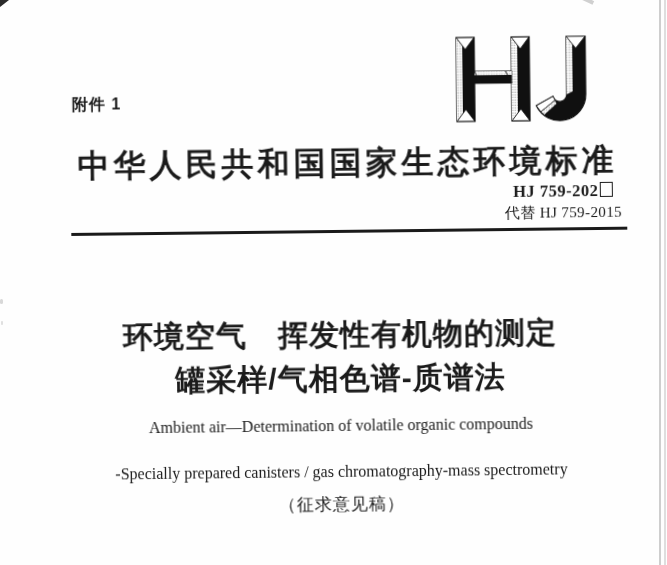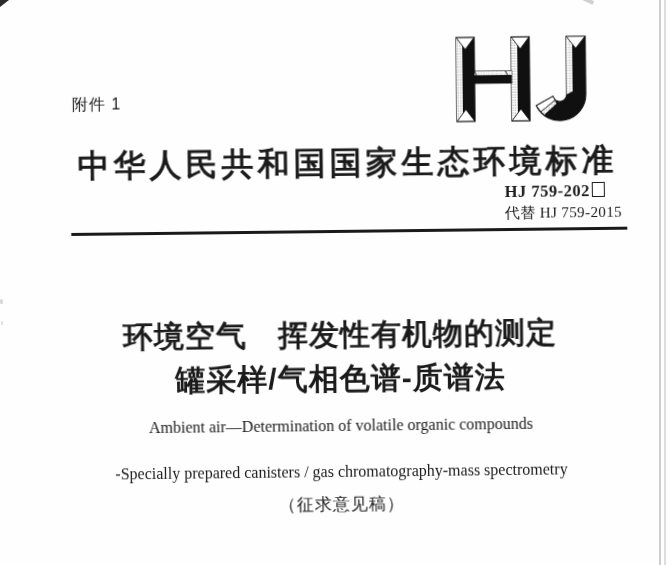--- a/index.html
+++ b/index.html
@@ -4,32 +4,32 @@
 <style>
   html,body{margin:0;padding:0;}
   body{
     width:667px;height:565px;position:relative;overflow:hidden;
     background:#fefefe;color:#1b1b1b;
     font-family:"Liberation Sans","DejaVu Sans",sans-serif;
   }
   .scan{position:absolute;inset:0;transform:rotate(-0.65deg);transform-origin:50% 52%;filter:blur(0.2px);}
   .abs{position:absolute;}
   .serif{font-family:"Liberation Serif","DejaVu Serif",serif;}
-  .sans{font-family:"Liberation Sans","DejaVu Sans",sans-serif;}
+  .sans{font-family:"Liberation Sans","DejaVu Sans",sans-serif;font-weight:bold;}
 
   .attachment{left:74px;top:92px;font-size:16px;letter-spacing:1px;}
 
   .logo{left:454px;top:36px;width:136px;height:90px;}
 
   .heading{
     left:69px;top:142px;width:560px;text-align:center;
     font-size:32px;font-weight:700;letter-spacing:4px;white-space:nowrap;
   }
 
-  .std-block{top:185px;right:44px;text-align:left;line-height:1;font-family:Liberation Serif, serif;}
+  .std-block{top:185px;right:44px;text-align:center;line-height:1;font-family:Liberation Serif, serif;}
   .std-number{font-size:16.5px;font-weight:600;letter-spacing:.5px;}
   .year-box{
     display:inline-block;width:11px;height:13px;border:1.6px solid #1b1b1b;
     margin-left:2px;vertical-align:-1px;
   }
   .replaces{font-size:15px;font-weight:500;margin-top:5px;letter-spacing:.4px;}
 
   .rule{left:72px;top:230px;width:556px;height:2.5px;background:#1a1a1a;}
 
   .centered{left:0;width:667px;padding-left:12px;box-sizing:border-box;text-align:center;}

